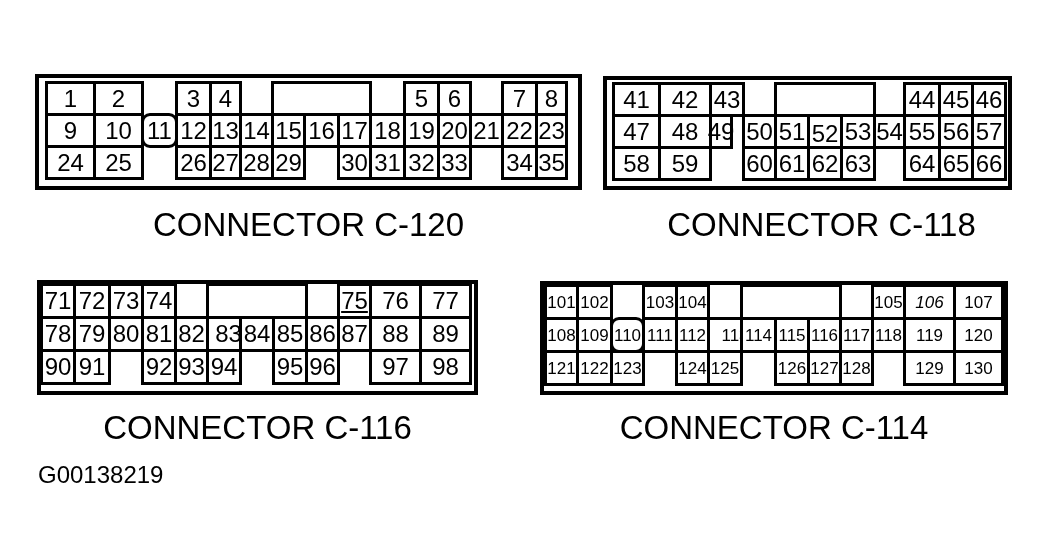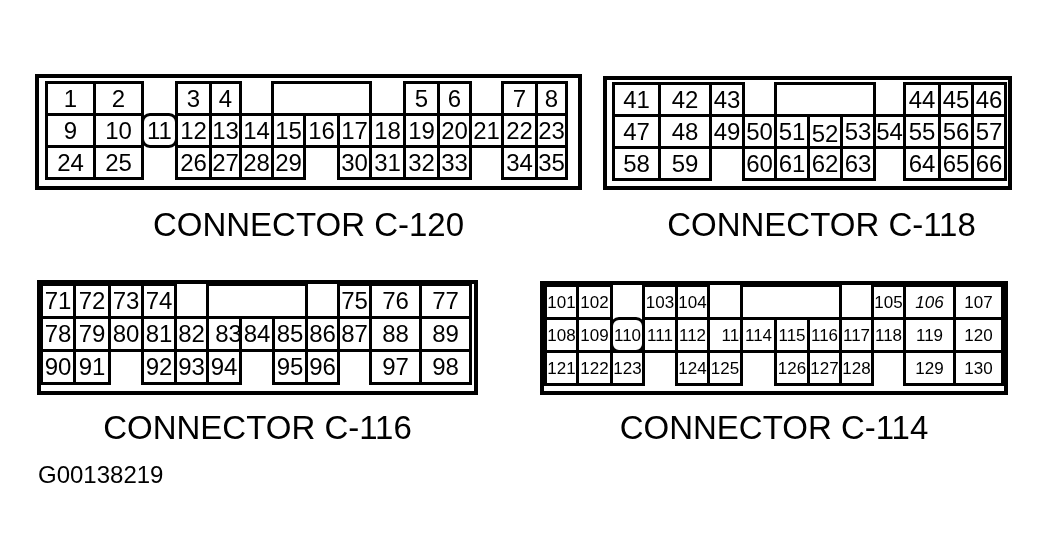--- a/index.html
+++ b/index.html
@@ -95,21 +95,21 @@
     <div class="conn-frame" style="left: 603px; top: 76px; width: 409px; height: 114px;">
       <div class="pin-cell" style="left: 5px; top: 2px; width: 49px; height: 35px; font-size: 24px;">41</div>
       <div class="pin-cell" style="left: 51px; top: 2px; width: 54px; height: 35px; font-size: 24px;">42</div>
       <div class="pin-cell" style="left: 102px; top: 2px; width: 36px; height: 35px; font-size: 24px;">43</div>
       <div class="key-box" style="left: 167px; top: 2px; width: 102px; height: 35px; font-size: 24px;"></div>
       <div class="pin-cell" style="left: 296px; top: 2px; width: 38px; height: 35px; font-size: 24px;">44</div>
       <div class="pin-cell" style="left: 331px; top: 2px; width: 36px; height: 35px; font-size: 24px;">45</div>
       <div class="pin-cell" style="left: 364px; top: 2px; width: 36px; height: 35px; font-size: 24px;">46</div>
       <div class="pin-cell" style="left: 5px; top: 34px; width: 49px; height: 35px; font-size: 24px;">47</div>
       <div class="pin-cell" style="left: 51px; top: 34px; width: 54px; height: 35px; font-size: 24px;">48</div>
-      <div class="pin-cell" style="left: 102px; top: 34px; width: 36px; height: 35px; font-size: 24px;">49</div>
+      <div class="pin-cell" style="left: 102px; top: 34px; width: 24px; height: 35px; font-size: 24px;">49</div>
       <div class="pin-cell" style="left: 135px; top: 34px; width: 35px; height: 35px; font-size: 24px;">50</div>
       <div class="pin-cell" style="left: 167px; top: 34px; width: 36px; height: 35px; font-size: 24px;">51</div>
       <div class="pin-cell" style="left: 200px; top: 34px; width: 36px; height: 39px; font-size: 24px;">52</div>
       <div class="pin-cell" style="left: 233px; top: 34px; width: 36px; height: 35px; font-size: 24px;">53</div>
       <div class="pin-cell" style="left: 266px; top: 34px; width: 33px; height: 35px; font-size: 24px;">54</div>
       <div class="pin-cell" style="left: 296px; top: 34px; width: 38px; height: 35px; font-size: 24px;">55</div>
       <div class="pin-cell" style="left: 331px; top: 34px; width: 36px; height: 35px; font-size: 24px;">56</div>
       <div class="pin-cell" style="left: 364px; top: 34px; width: 36px; height: 35px; font-size: 24px;">57</div>
       <div class="pin-cell" style="left: 5px; top: 66px; width: 49px; height: 35px; font-size: 24px;">58</div>
       <div class="pin-cell" style="left: 51px; top: 66px; width: 54px; height: 35px; font-size: 24px;">59</div>
@@ -121,21 +121,21 @@
       <div class="pin-cell" style="left: 331px; top: 66px; width: 36px; height: 35px; font-size: 24px;">65</div>
       <div class="pin-cell" style="left: 364px; top: 66px; width: 36px; height: 35px; font-size: 24px;">66</div>
     </div>
     <div class="conn-caption" style="left: 617px; top: 206px; width: 409px;">CONNECTOR C-118</div>
     <div class="conn-frame" style="left: 37px; top: 280px; width: 441px; height: 115px;">
       <div class="pin-cell" style="left: -1px; top: -1px; width: 36px; height: 36px; font-size: 24px;">71</div>
       <div class="pin-cell" style="left: 32px; top: -1px; width: 38px; height: 36px; font-size: 24px;">72</div>
       <div class="pin-cell" style="left: 67px; top: -1px; width: 36px; height: 36px; font-size: 24px;">73</div>
       <div class="pin-cell" style="left: 100px; top: -1px; width: 36px; height: 36px; font-size: 24px;">74</div>
       <div class="key-box" style="left: 165px; top: -1px; width: 102px; height: 36px; font-size: 24px;"></div>
-      <div class="pin-cell" style="left: 296px; top: -1px; width: 35px; height: 36px; font-size: 24px;">75</div>
+      <div class="pin-cell" style="left: 296px; top: -1px; width: 35px; height: 36px; font-size: 24px; text-decoration: underline;">75</div>
       <div class="pin-cell" style="left: 328px; top: -1px; width: 53px; height: 36px; font-size: 24px;">76</div>
       <div class="pin-cell" style="left: 378px; top: -1px; width: 53px; height: 36px; font-size: 24px;">77</div>
       <div class="pin-cell" style="left: -1px; top: 32px; width: 36px; height: 36px; font-size: 24px;">78</div>
       <div class="pin-cell" style="left: 32px; top: 32px; width: 38px; height: 36px; font-size: 24px;">79</div>
       <div class="pin-cell" style="left: 67px; top: 32px; width: 36px; height: 36px; font-size: 24px;">80</div>
       <div class="pin-cell" style="left: 100px; top: 32px; width: 36px; height: 36px; font-size: 24px;">81</div>
       <div class="pin-cell" style="left: 133px; top: 32px; width: 35px; height: 36px; font-size: 24px;">82</div>
       <div class="pin-cell" style="left: 165px; top: 32px; width: 36px; height: 36px; font-size: 24px; padding-left: 9px;">83</div>
       <div class="pin-cell" style="left: 198px; top: 32px; width: 36px; height: 36px; font-size: 24px;">84</div>
       <div class="pin-cell" style="left: 231px; top: 32px; width: 36px; height: 36px; font-size: 24px;">85</div>

